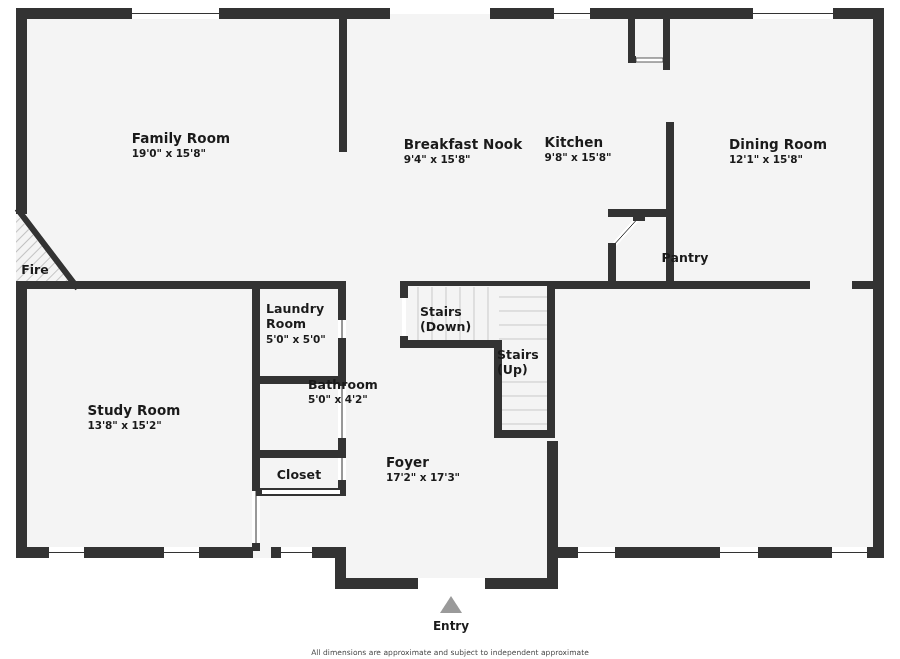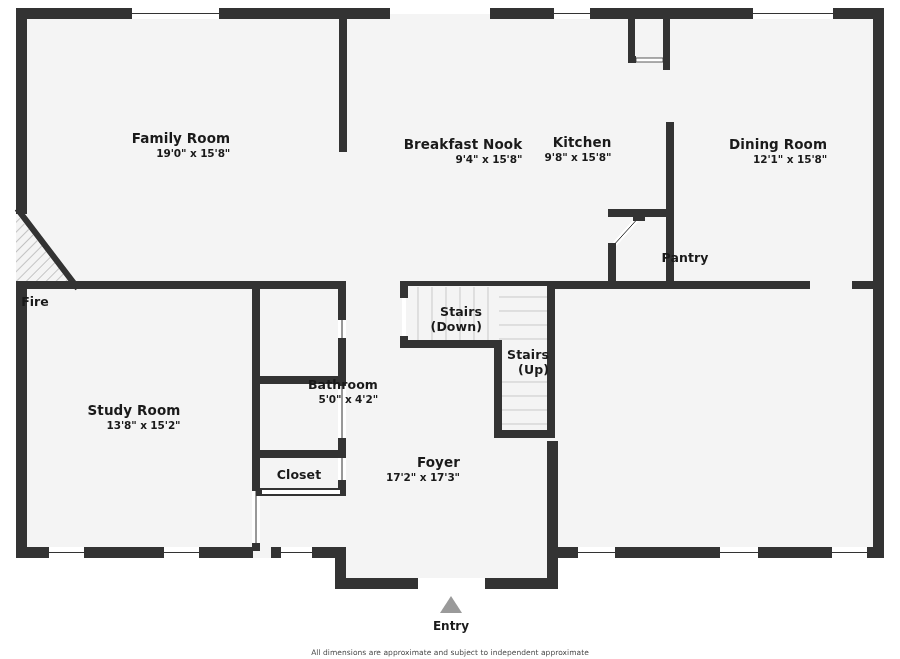--- a/index.html
+++ b/index.html
@@ -23,21 +23,21 @@
   #floorplan-svg {
     position: absolute;
     left: 0;
     top: 0;
     width: 900px;
     height: 659px;
     display: block;
   }
   .room-label {
     position: absolute;
-    text-align: right;
+    text-align: left;
     color: #1a1a1a;
     transform: translate(-50%, -50%);
     white-space: nowrap;
     pointer-events: none;
   }
   .room-name {
     font-size: 13.5px;
     font-weight: 700;
     letter-spacing: 0.1px;
     line-height: 1.22;
@@ -320,20 +320,24 @@
 
   <div class="room-label" style="left:778px; top:152px;">
     <div class="room-name">Dining Room</div>
     <div class="room-dims">12'1" x 15'8"</div>
   </div>
 
   <div class="room-label" style="left:638px; top:258px;margin-left:47px;">
     <div class="room-name small">Pantry</div>
   </div>
 
+  <div class="room-label" style="left:299px; top:324px;">
+    <div class="room-name small" style="white-space:normal; width:66px;">Laundry Room</div>
+    <div class="room-dims">5'0" x 5'0"</div>
+  </div>
 
   <div class="room-label" style="left:299px; top:392px;margin-left:44px;">
     <div class="room-name small">Bathroom</div>
     <div class="room-dims">5'0" x 4'2"</div>
   </div>
 
   <div class="room-label" style="left:299px; top:475px;">
     <div class="room-name small">Closet</div>
   </div>
 
@@ -349,19 +353,19 @@
   <div class="room-label" style="left:523px; top:362px;">
     <div class="room-name small" style="white-space:normal; width:52px;">Stairs (Up)</div>
   </div>
 
   <div class="room-label" style="left:423px; top:470px;">
     <div class="room-name">Foyer</div>
     <div class="room-dims">17'2" x 17'3"</div>
   </div>
 
 
-  <div class="fire-label" style="left:35px; top:269px;margin-top:32px;">Fire</div>
+  <div class="fire-label" style="left:35px; top:269px;">Fire</div>
 
   <div class="entry-label" style="left:451px; top:626px;">Entry</div>
 
   <div class="disclaimer">All dimensions are approximate and subject to independent approximate</div>
 
 </div>
 
 </body></html>

